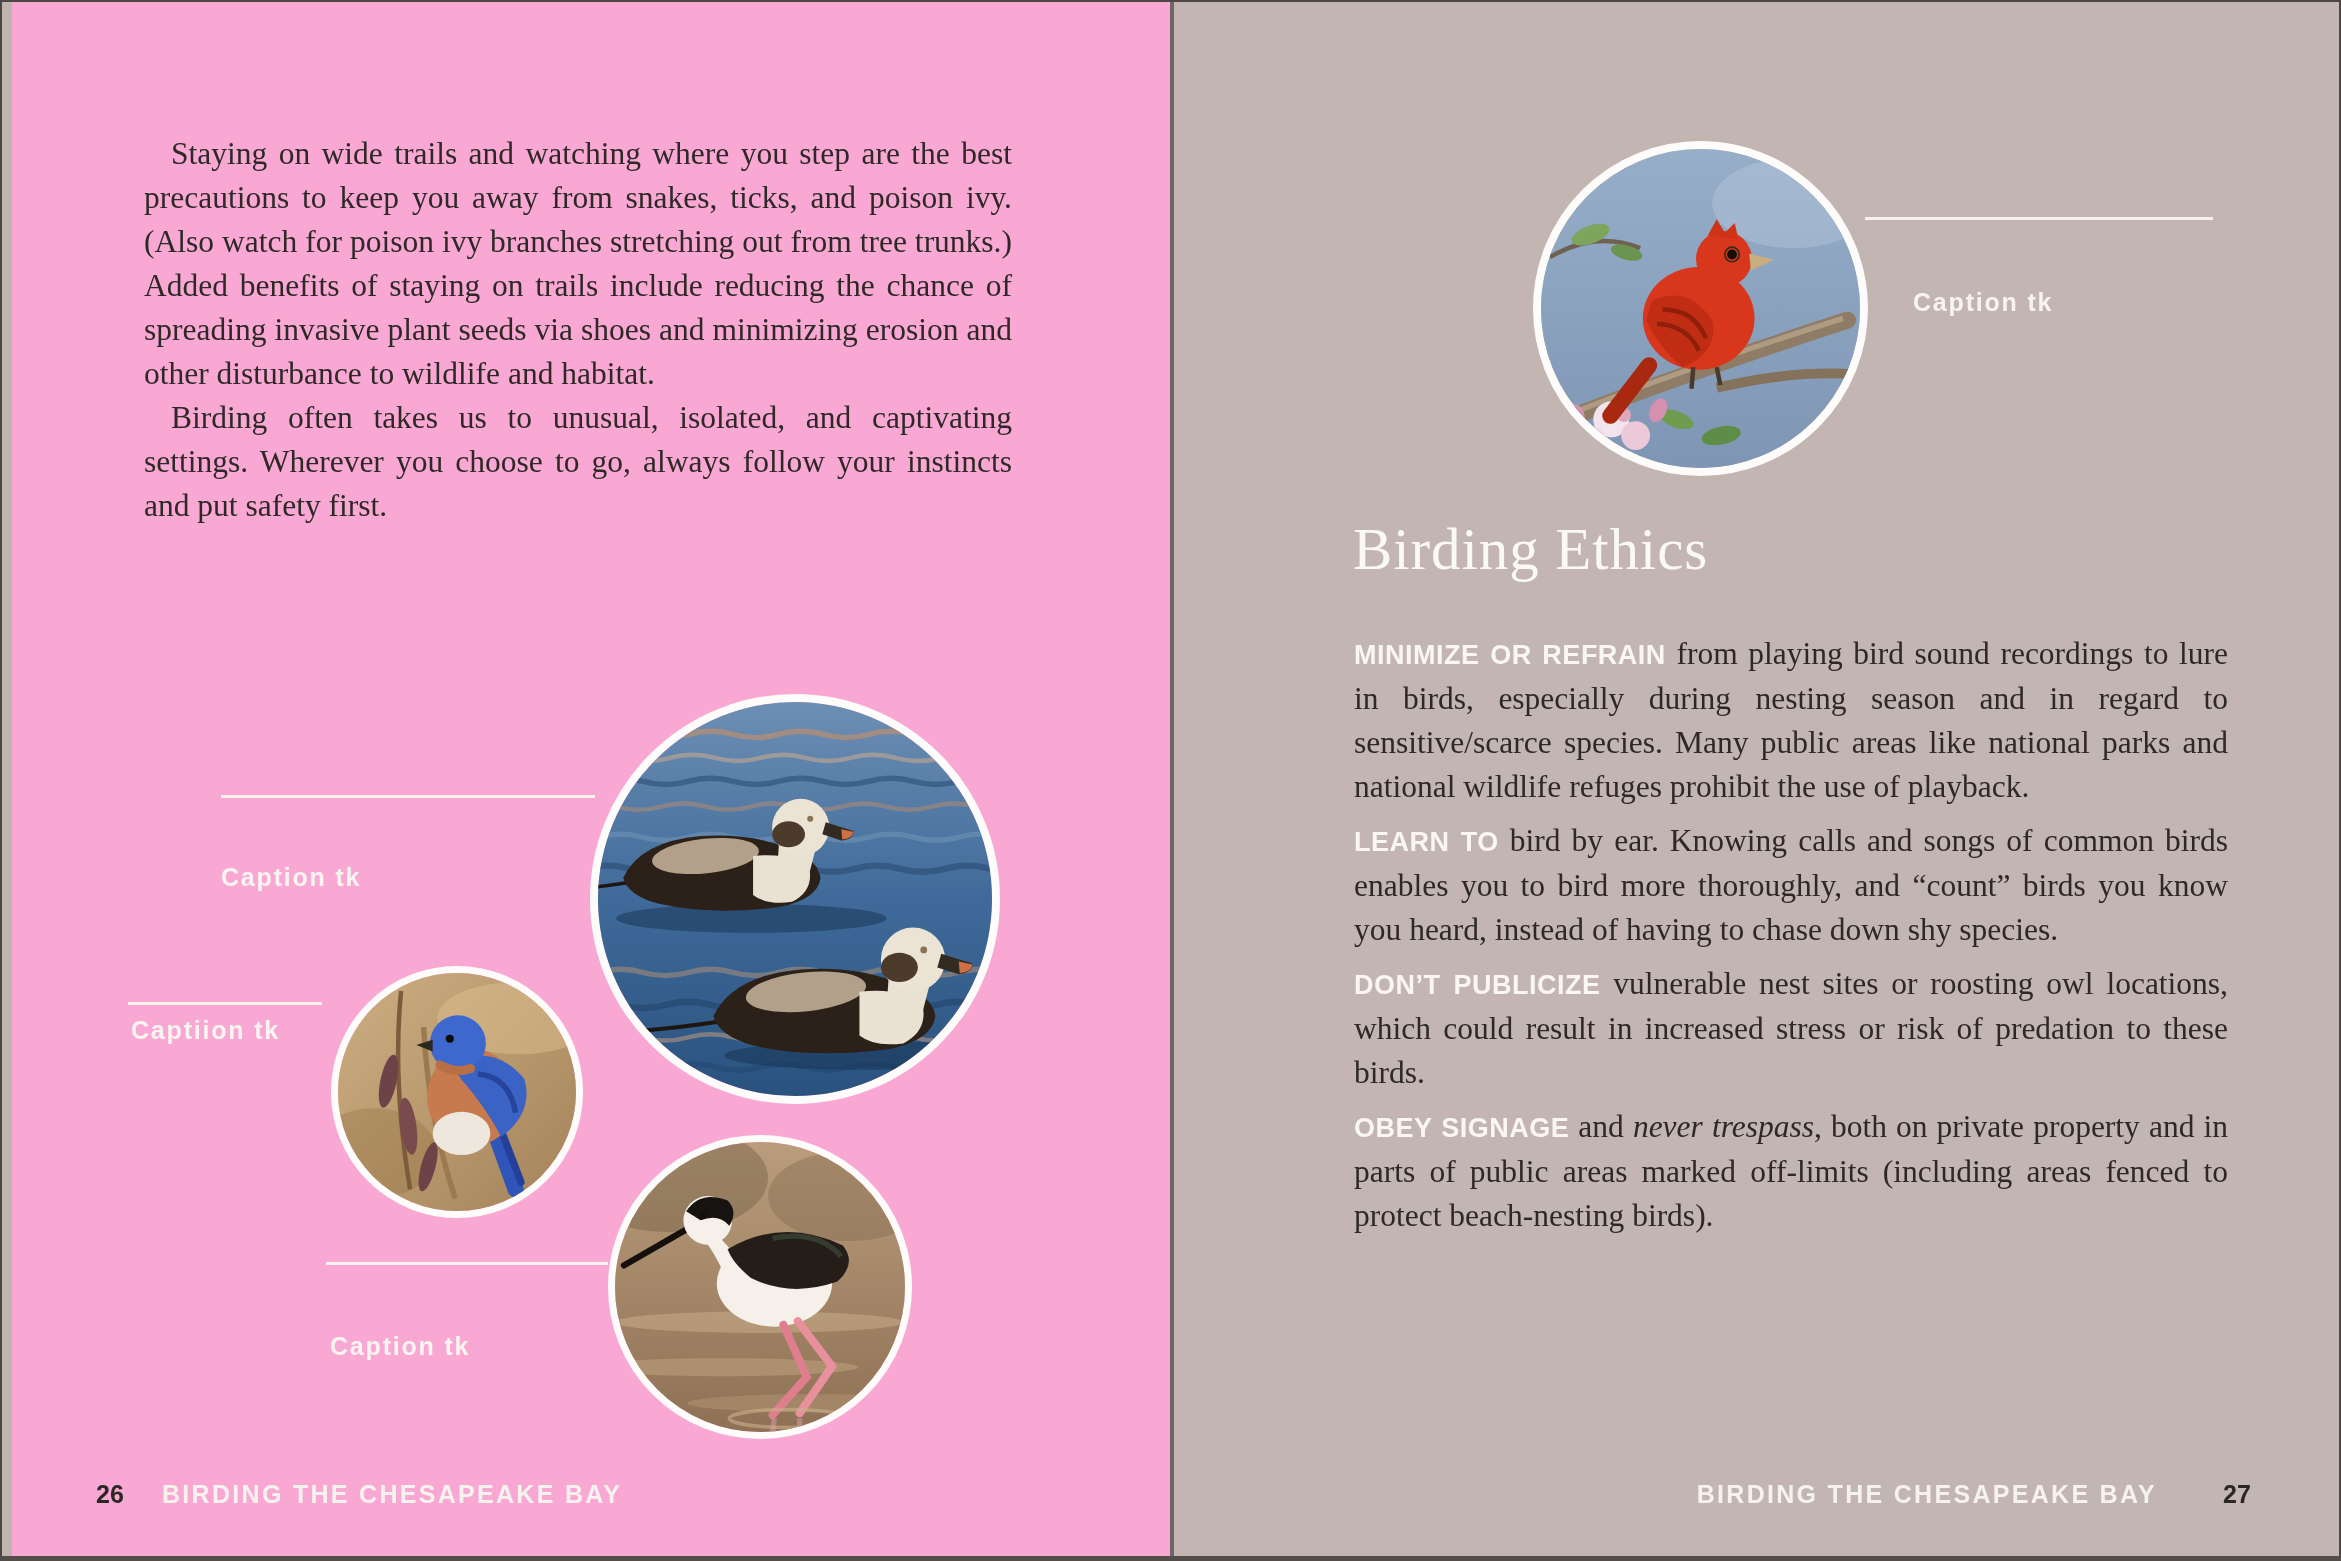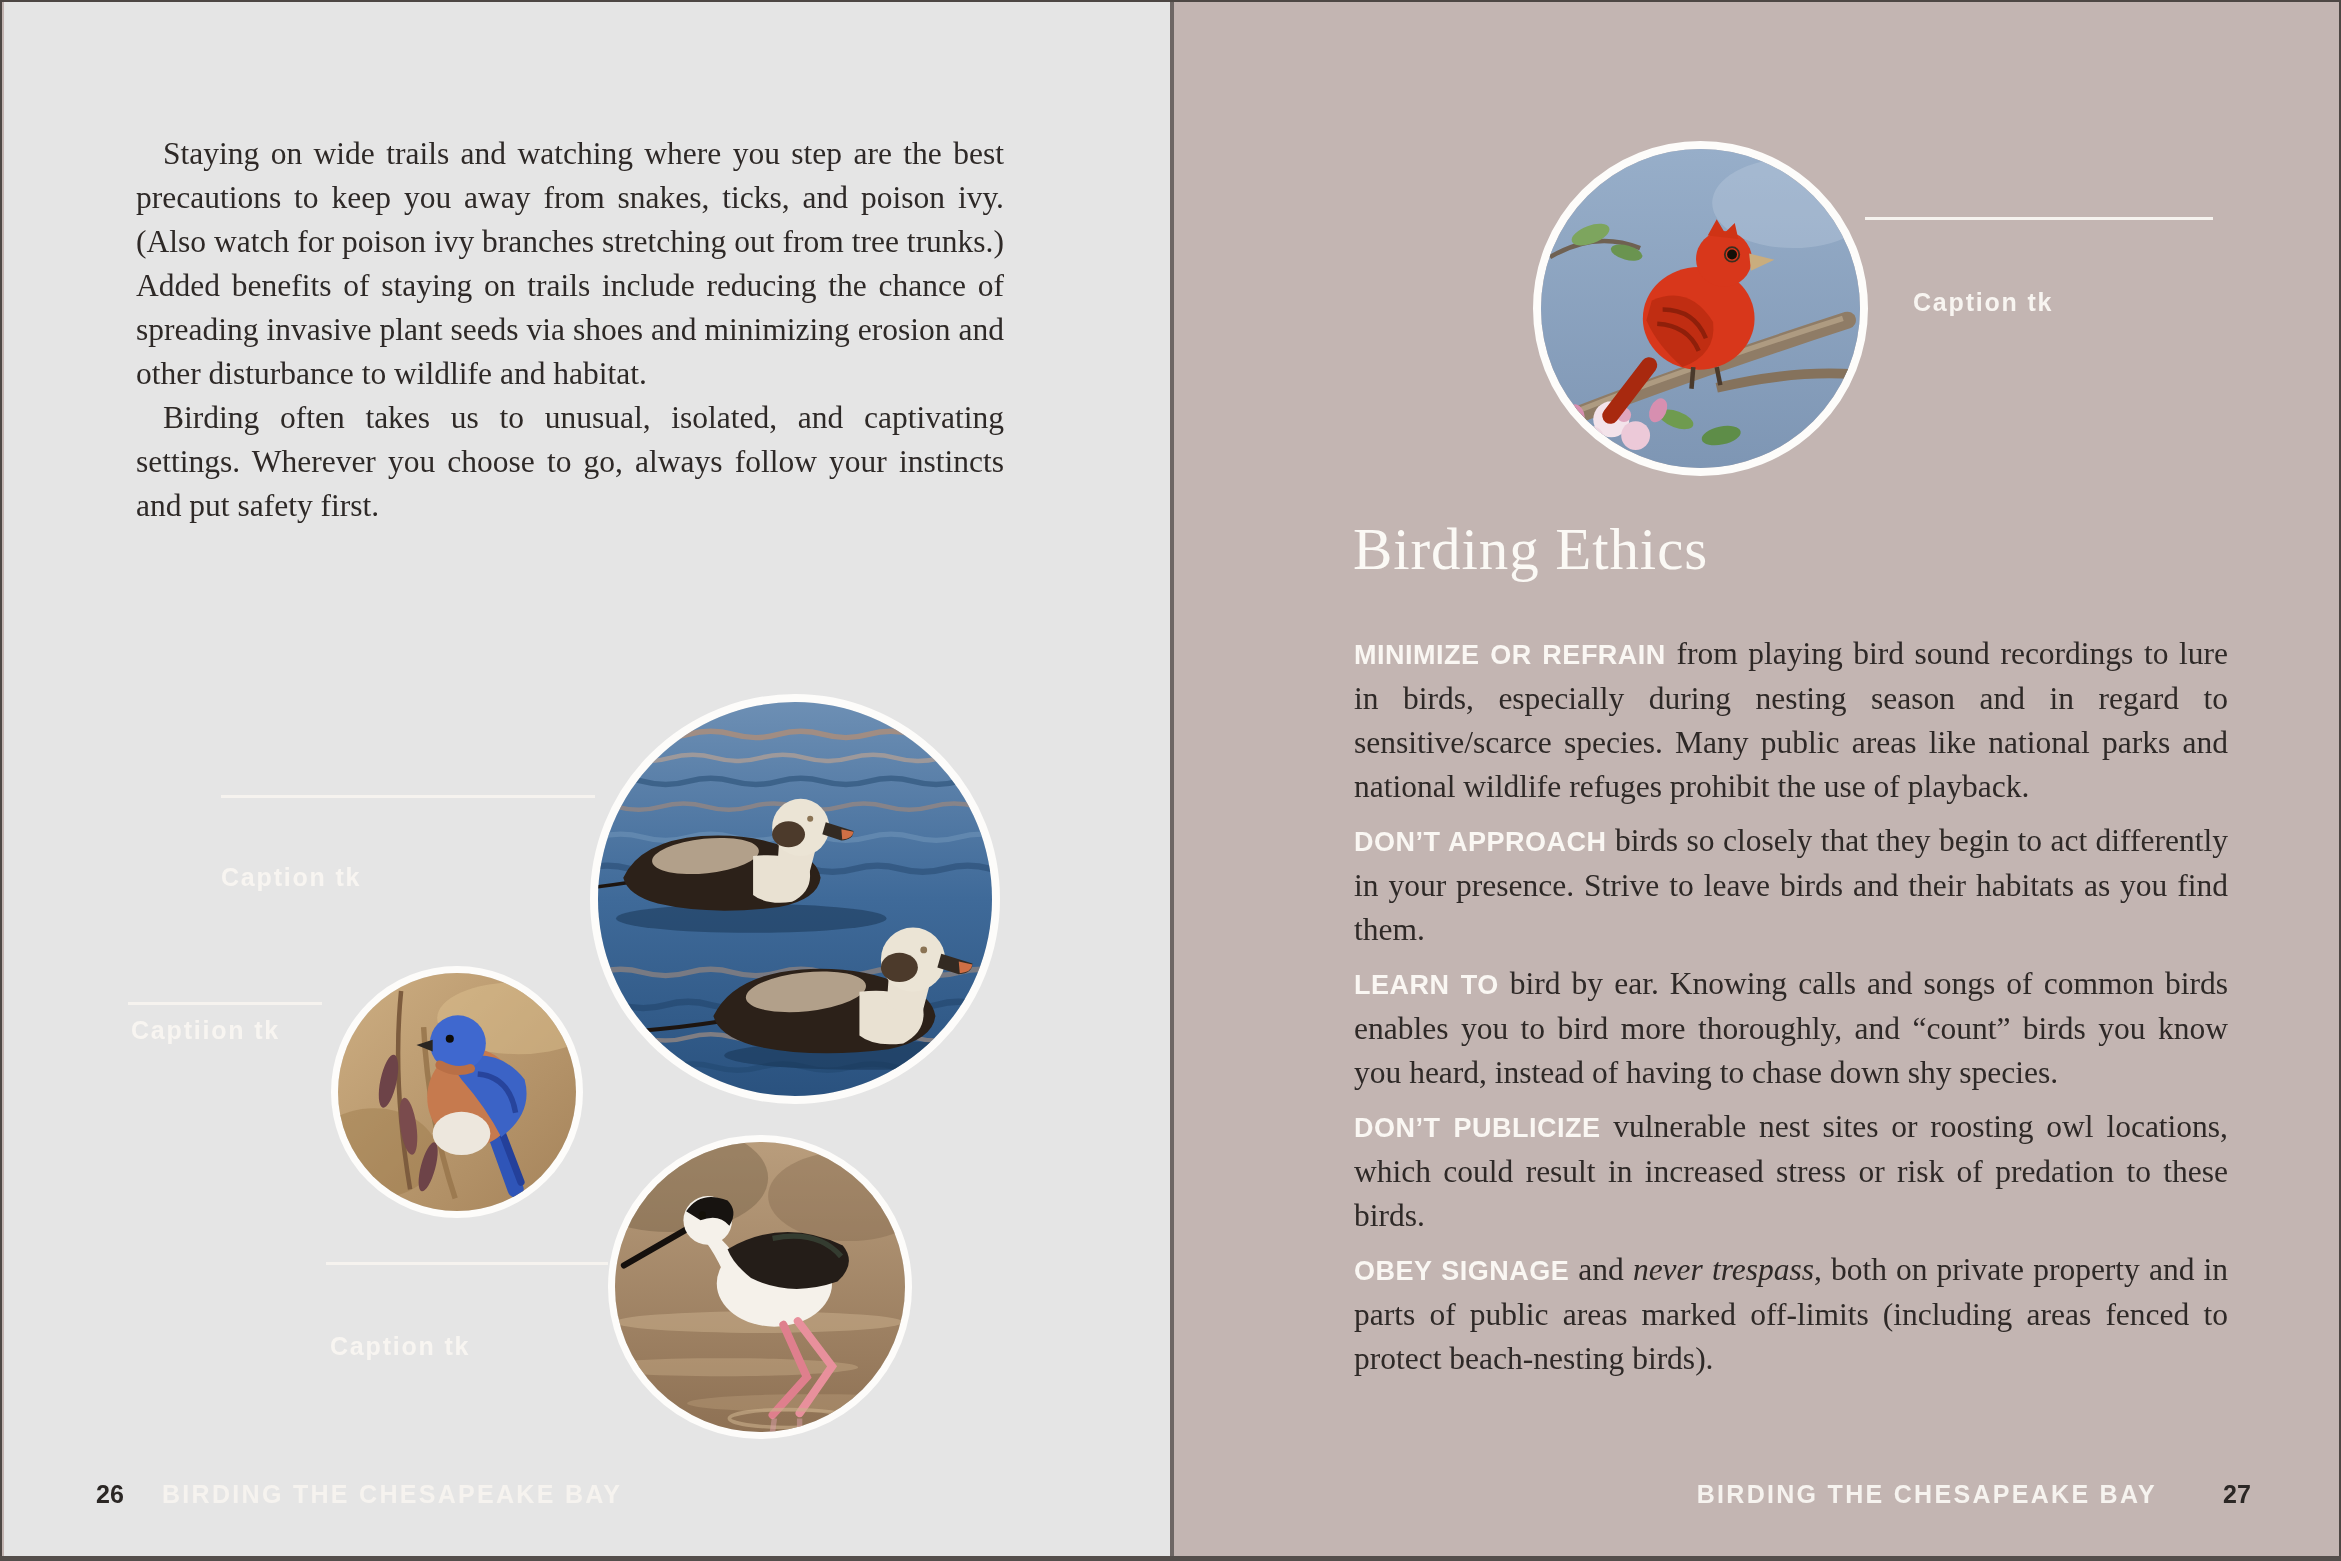--- a/index.html
+++ b/index.html
@@ -1,19 +1,19 @@
 <!DOCTYPE html>
 <html style="font-size:14.4px"><head>
 <meta charset="utf-8">
 <style>
   html,body{margin:0;padding:0;background:#888;}
   .spread{position:relative;width:2342px;height:1561px;overflow:hidden;
           font-family:"Liberation Serif",serif;background:#c1b3b0;}
   .page{position:absolute;top:0;height:1561px;}
-  .page.left{left:4px;width:1170px;background:#e5e5e5;}
+  .page.left{left:12px;width:1170px;background:#f9a8d4;}
   .page.right{left:1174px;width:1168px;background:#c3b5b2;}
   .gutter{position:absolute;left:1170px;top:0;width:3.6px;height:1561px;background:#6e6765;}
   .edge{position:absolute;background:#4d4744;}
   .edge.top{left:0;top:0;width:2342px;height:1.8px;}
   .edge.left{left:0;top:0;width:1.8px;height:1561px;}
   .edge.right{right:0;top:0;width:2.7px;height:1561px;}
   .edge.bottom{left:0;bottom:0;width:2342px;height:5.4px;background:#544e4b;}
 
   .bodytext{position:absolute;color:#2e2927;font-size:31.5px;line-height:44px;
             text-align:justify;}
@@ -217,21 +217,20 @@
       </g>
     </svg>
   </div>
 
   <div class="heading">Birding Ethics</div>
 
   <div class="rightcol">
 
     <p class="ethic"><span class="lead">MINIMIZE OR REFRAIN</span><span> from playing bird sound recordings to lure in birds, especially during nesting season and in regard to sensitive/scarce species. Many public areas like national parks and national wildlife refuges prohibit the use of playback.</span></p>
 
-    <p class="ethic"><span class="lead">DON’T APPROACH</span><span> birds so closely that they begin to act differently in your presence. Strive to leave birds and their habitats as you find them.</span></p>
 
     <p class="ethic"><span class="lead">LEARN TO</span><span> bird by ear. Knowing calls and songs of common birds enables you to bird more thoroughly, and “count” birds you know you heard, instead of having to chase down shy species.</span></p>
 
     <p class="ethic"><span class="lead">DON’T PUBLICIZE</span><span> vulnerable nest sites or roosting owl locations, which could result in increased stress or risk of predation to these birds.</span></p>
 
     <p class="ethic"><span class="lead">OBEY SIGNAGE</span><span> and </span><span class="ital">never trespass</span><span>, both on private property and in parts of public areas marked off-limits (including areas fenced to protect beach-nesting birds).</span></p>
   </div>
 
   <div class="footer-num" style="left:96px;">26</div>
   <div class="footer-title" style="left:162px;">BIRDING THE CHESAPEAKE BAY</div>

